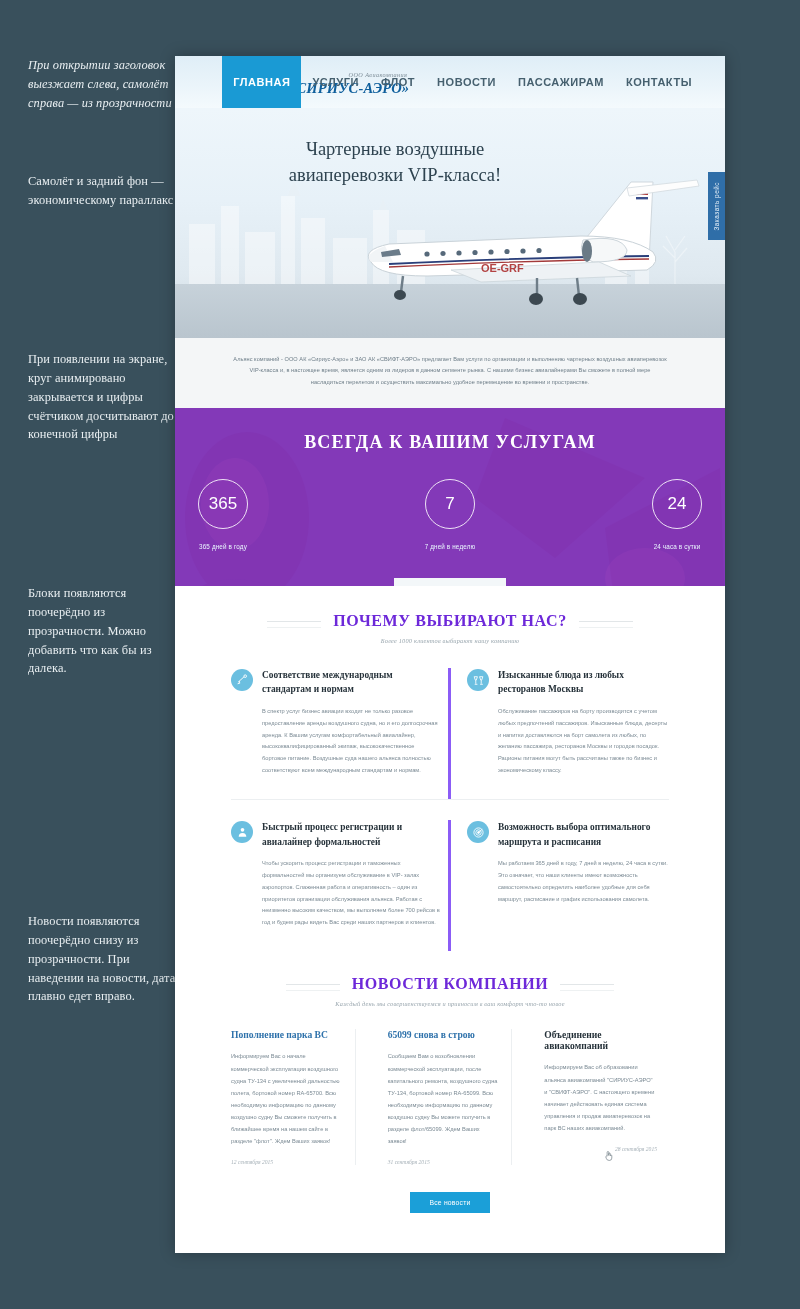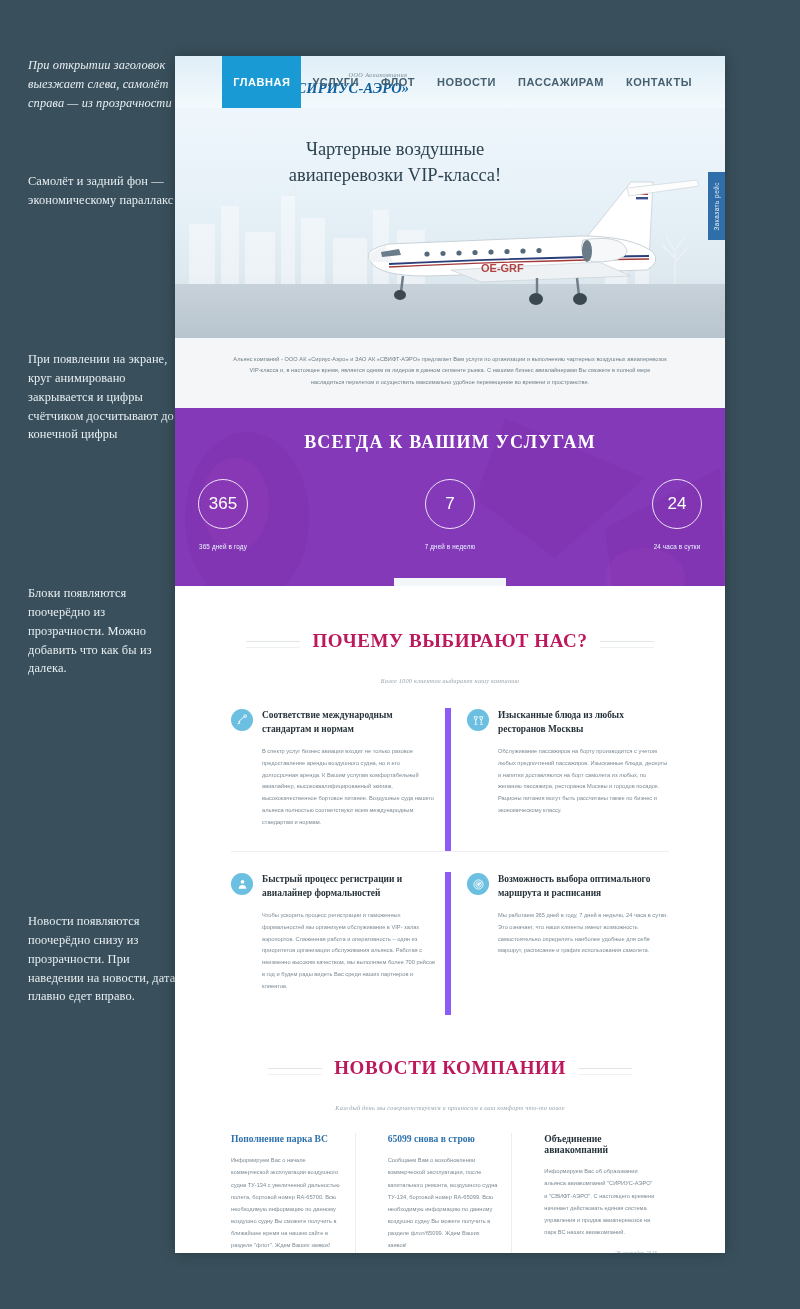--- a/index.html
+++ b/index.html
@@ -131,42 +131,42 @@
     display:inline-block;margin-top:28px;
     background:#f3f7f9;color:#3a5764;
     font-size:7.3px;letter-spacing:.3px;
     padding:8px 30px;border:0;cursor:pointer;
   }
 
   
   .section{background:#fff;padding:26px 0 0;}
   .sec-head{text-align:center;position:relative;}
   .sec-head h2{
-    margin:18px;display:inline-block;position:relative;
+    margin:0;display:inline-block;position:relative;
     font-family:"Liberation Serif", serif;font-weight:bold;
-    font-size:19px;color:#be185d;letter-spacing:.6px;
+    font-size:16px;color:#6d28d9;letter-spacing:.6px;
   }
   .sec-head h2:before,.sec-head h2:after{
     content:"";position:absolute;top:50%;width:54px;height:5px;
     border-top:1.5px solid #e2e6e8;border-bottom:1.5px solid #eef1f2;
   }
   .sec-head h2:before{left:-66px;}
   .sec-head h2:after{right:-66px;}
   .sec-sub{
     margin:7px 0 0;font-family:"Liberation Serif",serif;font-style:italic;
     font-size:6.3px;color:#98a5ad;letter-spacing:.2px;
   }
 
   
   .features{
     display:grid;grid-template-columns:1fr 1fr;
     padding:24px 56px 6px;gap:0 34px;
   }
   .feature{padding:0 0 22px;position:relative;}
-  .feature.left{border-right:6px solid #8b5cf6;padding-right:8px;margin-right:-18px;}
+  .feature.left{border-right:3px solid #8b5cf6;padding-right:8px;margin-right:-18px;}
   .feature-top{display:flex;gap:9px;align-items:flex-start;}
   .f-icon{
     flex:0 0 auto;width:22px;height:22px;border-radius:50%;
     background:#6bbfe0;display:flex;align-items:center;justify-content:center;
     margin-top:1px;
   }
   .feature h3{
     margin:0;font-family:"Liberation Serif",serif;font-weight:bold;
     font-size:9.4px;line-height:1.5;color:#26323a;
   }

